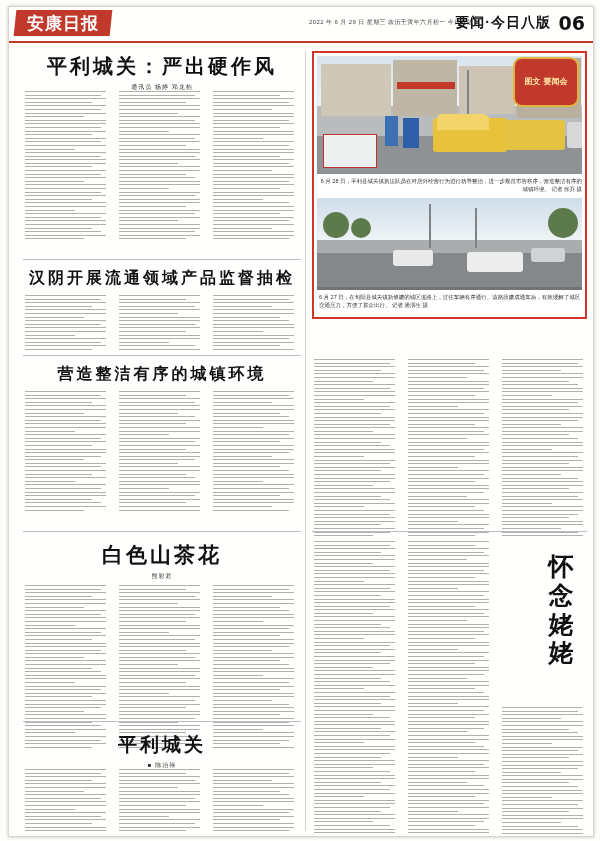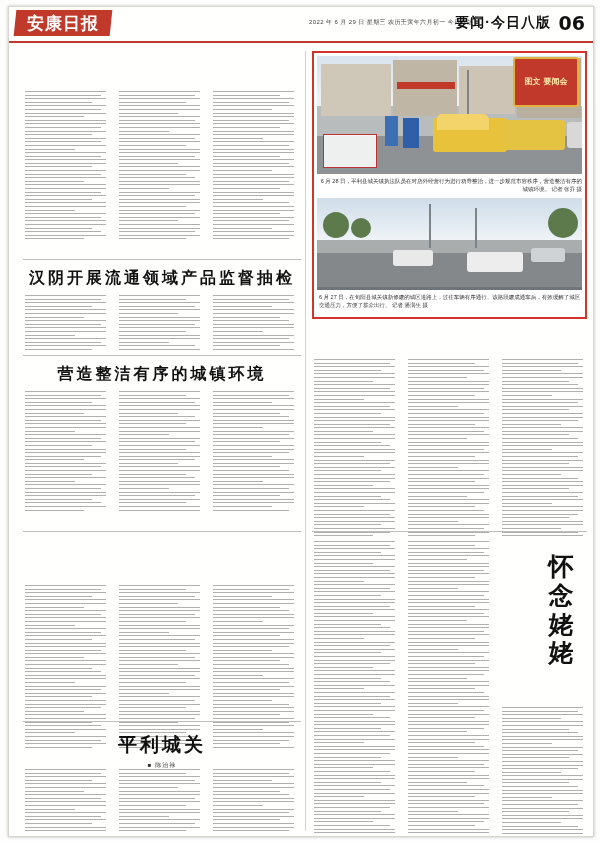--- a/index.html
+++ b/index.html
@@ -57,21 +57,21 @@
     position:absolute;left:303px;top:44px;width:275px;height:268px;
     border:2px solid #d2342a;padding:3px;box-sizing:border-box;background:#fff;
   }
   .photo{position:relative;overflow:hidden;}
   .ph1{width:100%;height:118px;background:#9fb4c4;}
   .ph2{width:100%;height:92px;background:#8fa5b7;margin-top:4px;}
   .cap{font-size:5.5px;color:#333;line-height:1.5;margin-top:3px;}
   .cap.right{text-align:right;}
   .seal{
     position:absolute;right:6px;top:4px;width:62px;height:46px;
-    background:#c0392b;border:2px solid #e0b43c;border-radius:3px;
+    background:#c0392b;border:2px solid #e0b43c;border-radius:9px;
     color:#ffe9a8;font-size:8px;font-weight:bold;display:flex;
     align-items:center;justify-content:center;text-align:center;line-height:1.3;
     font-family:"DejaVu Sans",sans-serif;
   }
   
   .sky{position:absolute;left:0;top:0;width:100%;height:42%;background:linear-gradient(#d8e4ee,#eef2f5);}
   .ground{position:absolute;left:0;bottom:0;width:100%;height:58%;background:#b9bcbd;}
   .road{position:absolute;left:0;bottom:0;width:100%;height:32%;background:#8e9294;}
   .bldg{position:absolute;background:#c3b9ac;}
   .car{position:absolute;border-radius:3px;}
@@ -144,20 +144,24 @@
       </div>
 
       <div class="cap" style="text-align:left;padding-left:2px;">6 月 27 日，在旬阳县城关镇新修建的城区道路上，过往车辆有序通行。该路段建成通车后，有效缓解了城区交通压力，方便了群众出行。   记者 潘润生 摄</div>
 
       <div class="seal">
         <span>图文
 要闻会</span>
       </div>
     </div>
 
+    <div class="col" style="left:14px;top:46px;width:278px;">
+      <div class="headline" style="font-size:20px;">平利城关：严出硬作风</div>
+      <div class="byline">通讯员 杨婷 邓龙柏</div>
+    </div>
 
     <div class="col" style="left:16px;top:84px;width:84px;">
       <div class="lines">
         <div class="ln s97"></div>
           <div class="ln s90"></div>
           <div class="ln s97"></div>
           <div class="ln s80"></div>
         <div class="ln s97"></div>
           <div class="ln s90"></div>
           <div class="ln s97"></div>
@@ -635,20 +639,24 @@
           <div class="ln s70"></div>
         <div class="ln s90"></div>
           <div class="ln s97"></div>
       </div>
     </div>
 
     <div class="col" style="left:14px;top:524px;width:278px;">
       <div class="rule"></div>
     </div>
 
+    <div class="col" style="left:14px;top:534px;width:278px;">
+      <div class="headline" style="font-size:21px;">白色山茶花</div>
+      <div class="byline">熊彩君</div>
+    </div>
     <div class="col" style="left:16px;top:578px;width:84px;">
       <div class="lines">
         <div class="ln s97"></div>
           <div class="ln s90"></div>
           <div class="ln s97"></div>
           <div class="ln s80"></div>
         <div class="ln s97"></div>
           <div class="ln s97"></div>
           <div class="ln s70"></div>
           <div class="ln s97"></div>

